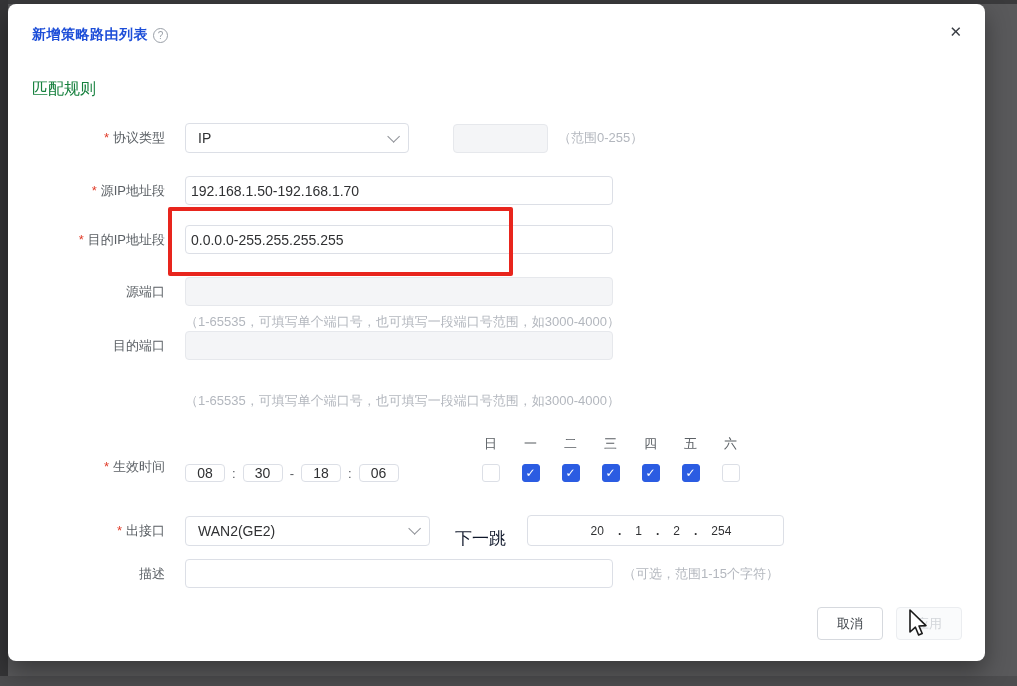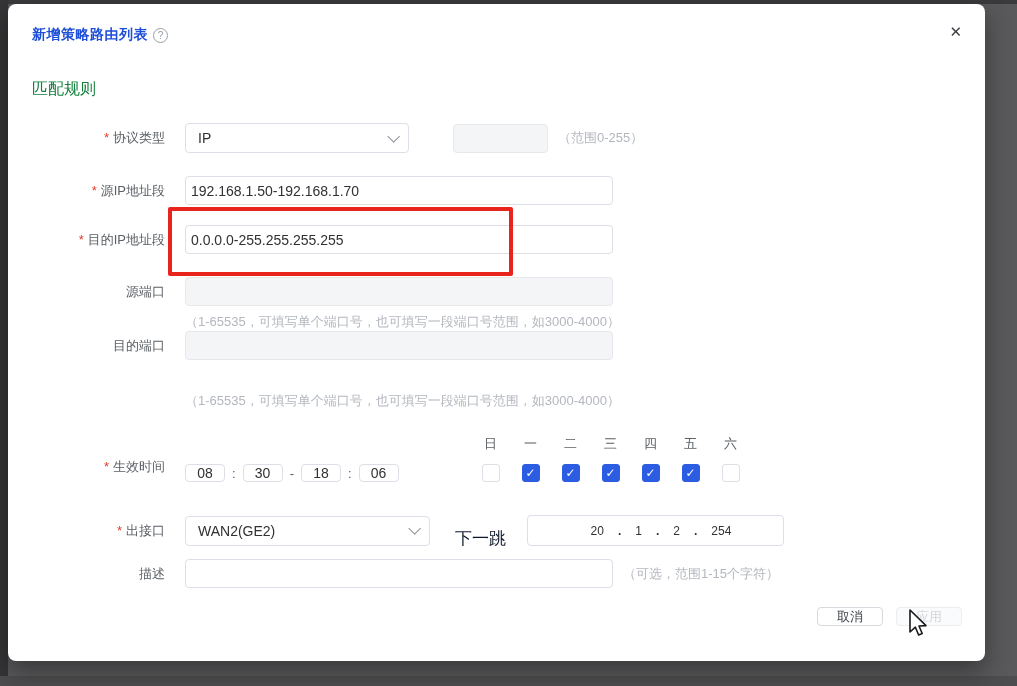--- a/index.html
+++ b/index.html
@@ -75,21 +75,21 @@
   }
   .octet-dot { color: #303133; font-weight: 700; }
 
   .red-box {
     position: absolute; left: 160px; top: 203px; width: 345px; height: 69px;
     border: 4px solid #e8251d; border-radius: 2px; pointer-events: none; z-index: 5;
   }
 
   .footer { position: absolute; right: 23px; top: 603px; display: flex; gap: 13px; }
   .btn {
-    height: 19px; padding: 0 19px; border-radius: 4px; font-size: 13px; cursor: pointer;
+    height: 33px; padding: 0 19px; border-radius: 4px; font-size: 13px; cursor: pointer;
     font-family: inherit; display: flex; align-items: center;
   }
   .btn-cancel { background: #fff; border: 1px solid #d6d9de; color: #3f444a; }
   .btn-apply { background: #fafbfc; border: 1px solid #ebedf0; color: #d3d6da; }
 
   .cursor { position: absolute; left: 896px; top: 604px; z-index: 9; }
 </style>
 </head>
 <body>
 

